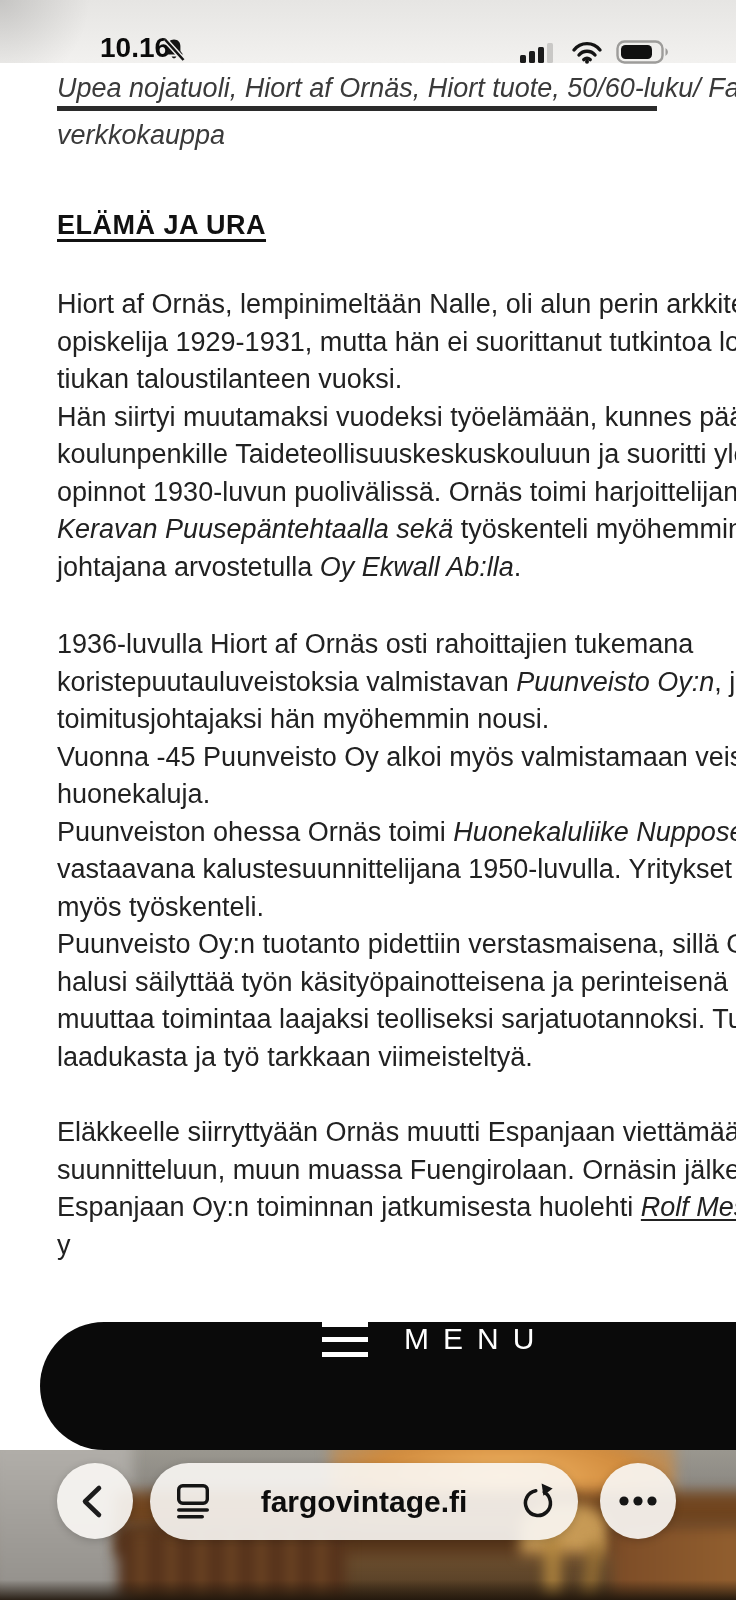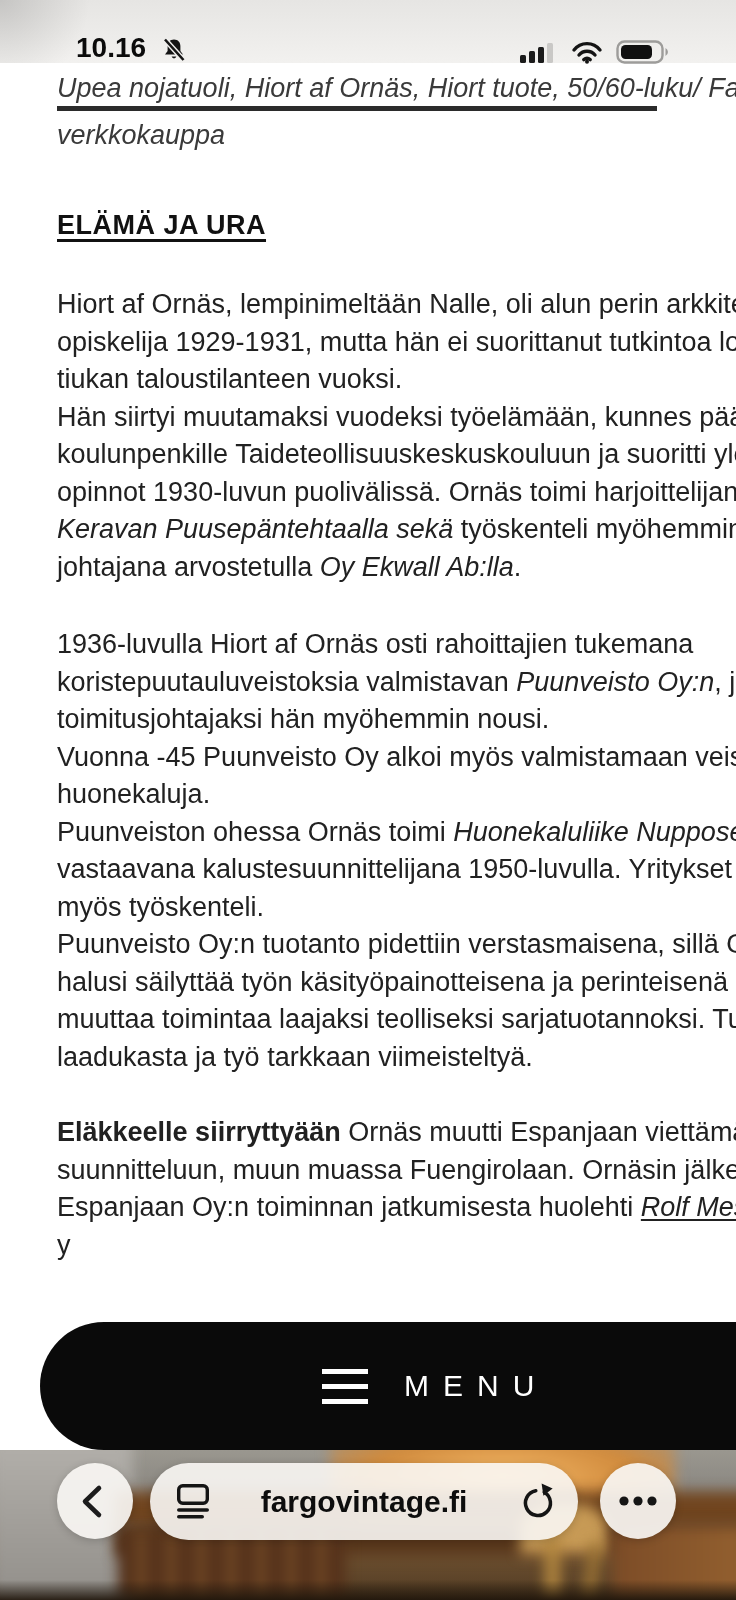--- a/index.html
+++ b/index.html
@@ -3,46 +3,46 @@
 <meta charset="utf-8">
 <style>
   html,body{margin:0;padding:0;background:#fff;}
   .screen{position:relative;width:736px;height:1600px;overflow:hidden;background:#fff;
           font-family:"Liberation Sans",sans-serif;color:#222;}
   
   .statusbar{position:absolute;left:0;top:0;width:736px;height:63px;
              background:linear-gradient(180deg,#e6e5e3,#f2f1ef);}
   .statusbar:before{content:"";position:absolute;inset:0;
              background:radial-gradient(circle at 0 0,rgba(0,0,0,.14),rgba(0,0,0,0) 90px);}
-  .time{position:absolute;left:76px;top:32px;font-size:28px;font-weight:700;color:#0b0b0b;}
+  .time{position:absolute;left:100px;top:32px;font-size:28px;font-weight:700;color:#0b0b0b;}
   .bell{position:absolute;left:160px;top:36px;}
   .sbright{position:absolute;right:66px;top:40px;display:flex;align-items:center;gap:13px;}
   
   .article{position:absolute;left:57px;top:63px;width:679px;}
   .t1,.t2{font-style:italic;font-size:27px;line-height:34px;color:#3a3a3a;white-space:nowrap;}
   .t1{padding-top:8px;}
   .trule{width:600px;height:5px;background:#2b2b2b;margin:1px 0 7px 0;}
   
   .h2{font-size:27px;font-weight:700;color:#111;letter-spacing:.5px;line-height:30px;
       text-decoration:underline;text-decoration-thickness:2.5px;text-underline-offset:5px;
       white-space:nowrap;}
   .section{margin-top:40px;}
   .section.first{margin-top:58px;}
   .section.noheading{margin-top:38px;}
   .section .h2{margin-bottom:46px;}
   .section.tight .h2{margin-bottom:4px;}
   .textblock{font-size:27px;line-height:37.5px;color:#212121;}
   .line{white-space:nowrap;}
   .seg-i{font-style:italic;}
-  .seg-b{font-weight:700;}
+  .seg-b{font-weight:400;}
   .seg-link{font-style:italic;text-decoration:underline;text-underline-offset:3px;cursor:pointer;}
   
   .menupill{position:absolute;left:40px;top:1322px;width:760px;height:128px;background:#0a0a0a;
             border-radius:64px;z-index:5;}
-  .menucontent{position:absolute;left:282px;top:0;height:100%;display:flex;align-items:center;gap:36px;}
+  .menucontent{position:absolute;left:282px;top:0;height:100%;display:flex;gap:36px;}
   .hamburger{display:flex;flex-direction:column;gap:10px;}
   .hamburger span{display:block;width:46px;height:5px;background:#fff;}
   .menulabel{color:#fff;font-size:30px;letter-spacing:14px;font-weight:400;}
   
   .photo{position:absolute;left:0;top:1450px;width:736px;height:150px;overflow:hidden;z-index:2;
          background:linear-gradient(180deg,#9a978f 0%,#8d8a84 22%,#7a6a55 48%,#6b4f30 72%,#4f3a22 100%);}
   .photo div{position:absolute;filter:blur(7px);}
   .ph-wall{left:-12px;top:-12px;width:145px;height:175px;background:linear-gradient(180deg,#b3b0ab,#8f8c87);}
   .ph-glow{left:330px;top:-28px;width:345px;height:112px;
            background:radial-gradient(ellipse at center,#f5b968 0%,#d08a3c 55%,rgba(208,138,60,0) 100%);}

